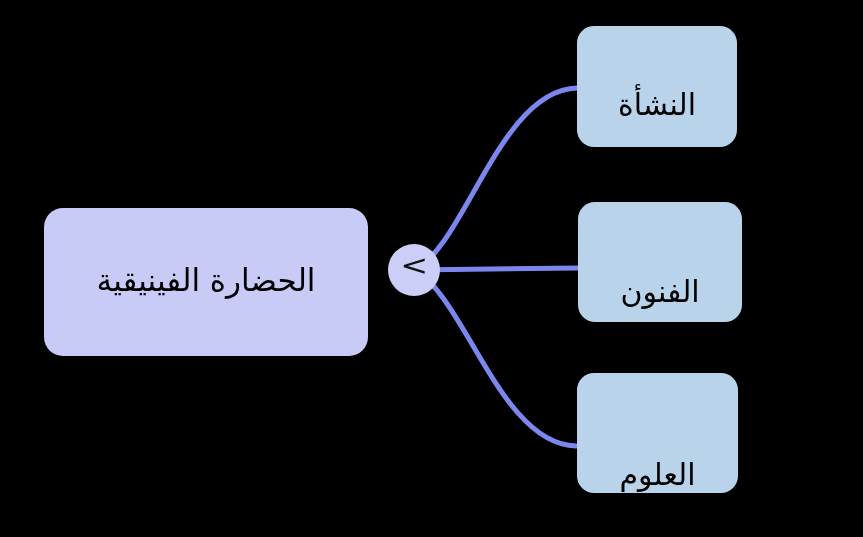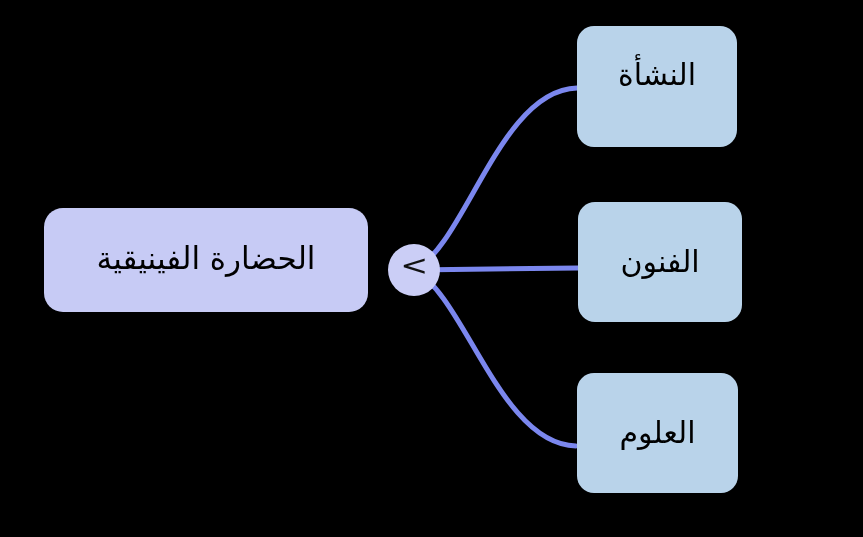--- a/index.html
+++ b/index.html
@@ -33,33 +33,34 @@
     align-items: center;
     justify-content: center;
     box-sizing: border-box;
     color: var(--text);
     direction: rtl;
     text-align: center;
     line-height: 1.25;
   }
   .root-node {
     left: 44px; top: 208px;
-    width: 324px; height: 104px;
+    width: 324px; height: 148px;
     border-radius: 19px;
     background: var(--root-fill);
     font-size: 31px;
     padding-bottom: 3px;
   }
   .child-node {
     background: var(--child-fill);
     border-radius: 17px;
     font-size: 30px;
+    align-items: flex-end;
   }
   .c1 { left: 577px; top: 26px;  width: 160px; height: 121px; padding-bottom: 24px; }
-  .c2 { left: 578px; top: 202px; width: 164px; height: 120px; padding-bottom: 0; }
+  .c2 { left: 578px; top: 202px; width: 164px; height: 120px; padding-bottom: 12px; }
   .c3 { left: 577px; top: 373px; width: 161px; height: 120px; }
 
   .toggle {
     position: absolute;
     left: 388px; top: 244px;
     width: 52px; height: 52px;
     border-radius: 50%;
     background: var(--toggle-fill);
     display: flex;
     align-items: center;

